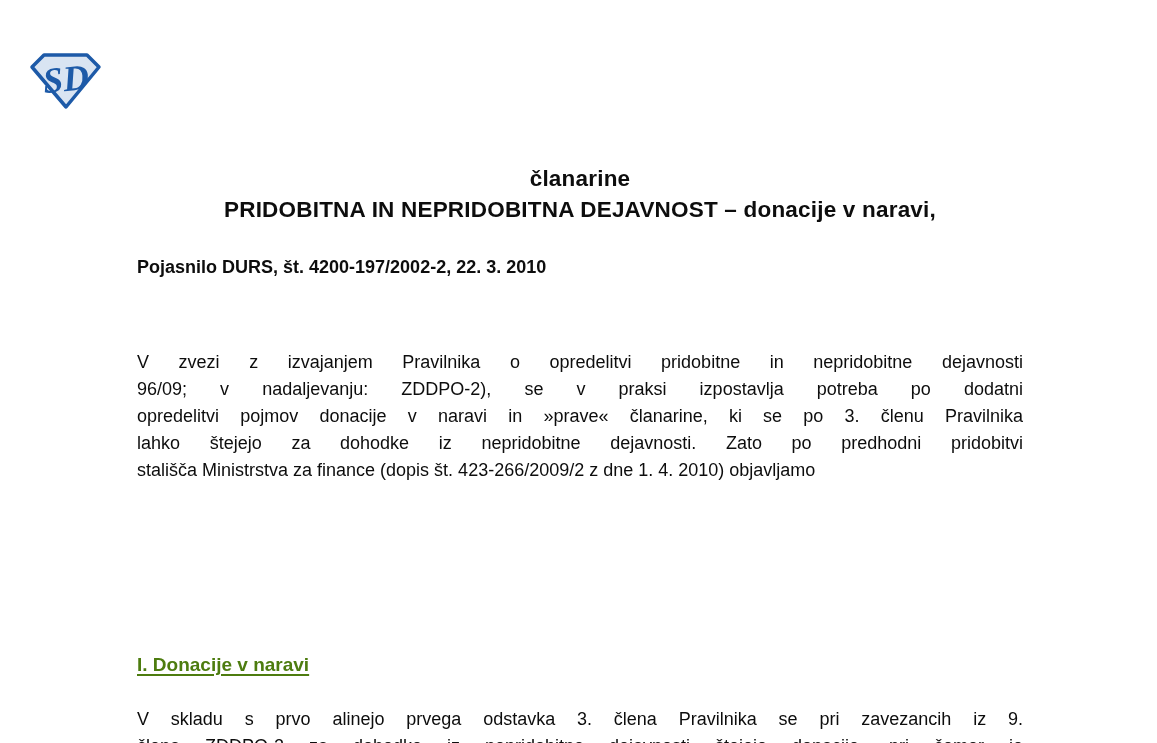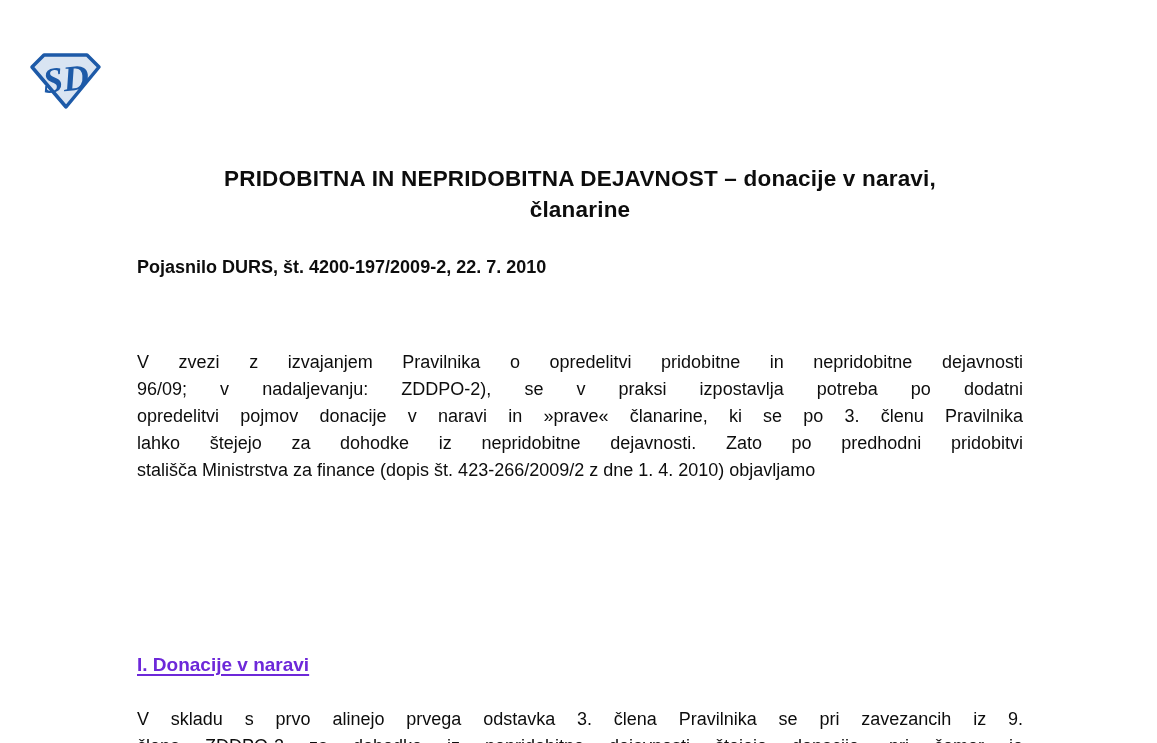--- a/index.html
+++ b/index.html
@@ -63,43 +63,43 @@
     text-align-last: left;
   }
   #para1 { top: 349px; }
   #para2 { top: 706px; }
   .heading {
     position: absolute;
     left: 137px;
     top: 654px;
     font-size: 19px;
     font-weight: bold;
-    color: #6d28d9;
+    color: #4d7c0f;
     text-decoration: underline;
     text-decoration-thickness: 2px;
     text-underline-offset: 3px;
     white-space: nowrap;
   }
 </style>
 </head>
 <body>
 
 <div class="page">
 
   <svg class="logo" viewBox="0 0 74 58" aria-hidden="true">
     <polygon points="15,3 58,3 70,15 37,55 3,15" stroke="#1d5aa8" stroke-width="3.5" stroke-linejoin="round" fill="#d9e4f2"></polygon>
     <text class="sd-letters" x="37" y="39" text-anchor="middle" transform="rotate(-6 37 28)" fill="#1d5aa8">SD</text>
   </svg>
 
   <div class="title">
+    <div>članarine</div>
     <div>PRIDOBITNA IN NEPRIDOBITNA DEJAVNOST – donacije v naravi,</div>
-    <div>članarine</div>
   </div>
 
-  <div class="subtitle">Pojasnilo DURS, št. 4200-197/2009-2, 22. 7. 2010</div>
+  <div class="subtitle">Pojasnilo DURS, št. 4200-197/2002-2, 22. 3. 2010</div>
 
   <div class="para natural-last" id="para1">
       <div class="pline">V zvezi z izvajanjem Pravilnika o opredelitvi pridobitne in nepridobitne dejavnosti</div>
       <div class="pline">96/09; v nadaljevanju: ZDDPO-2), se v praksi izpostavlja potreba po dodatni</div>
       <div class="pline">opredelitvi pojmov donacije v naravi in »prave« članarine, ki se po 3. členu Pravilnika</div>
       <div class="pline">lahko štejejo za dohodke iz nepridobitne dejavnosti. Zato po predhodni pridobitvi</div>
       <div class="pline">stališča Ministrstva za finance (dopis št. 423-266/2009/2 z dne 1. 4. 2010) objavljamo</div>
     </div>
 
   <div class="heading">I. Donacije v naravi</div>

